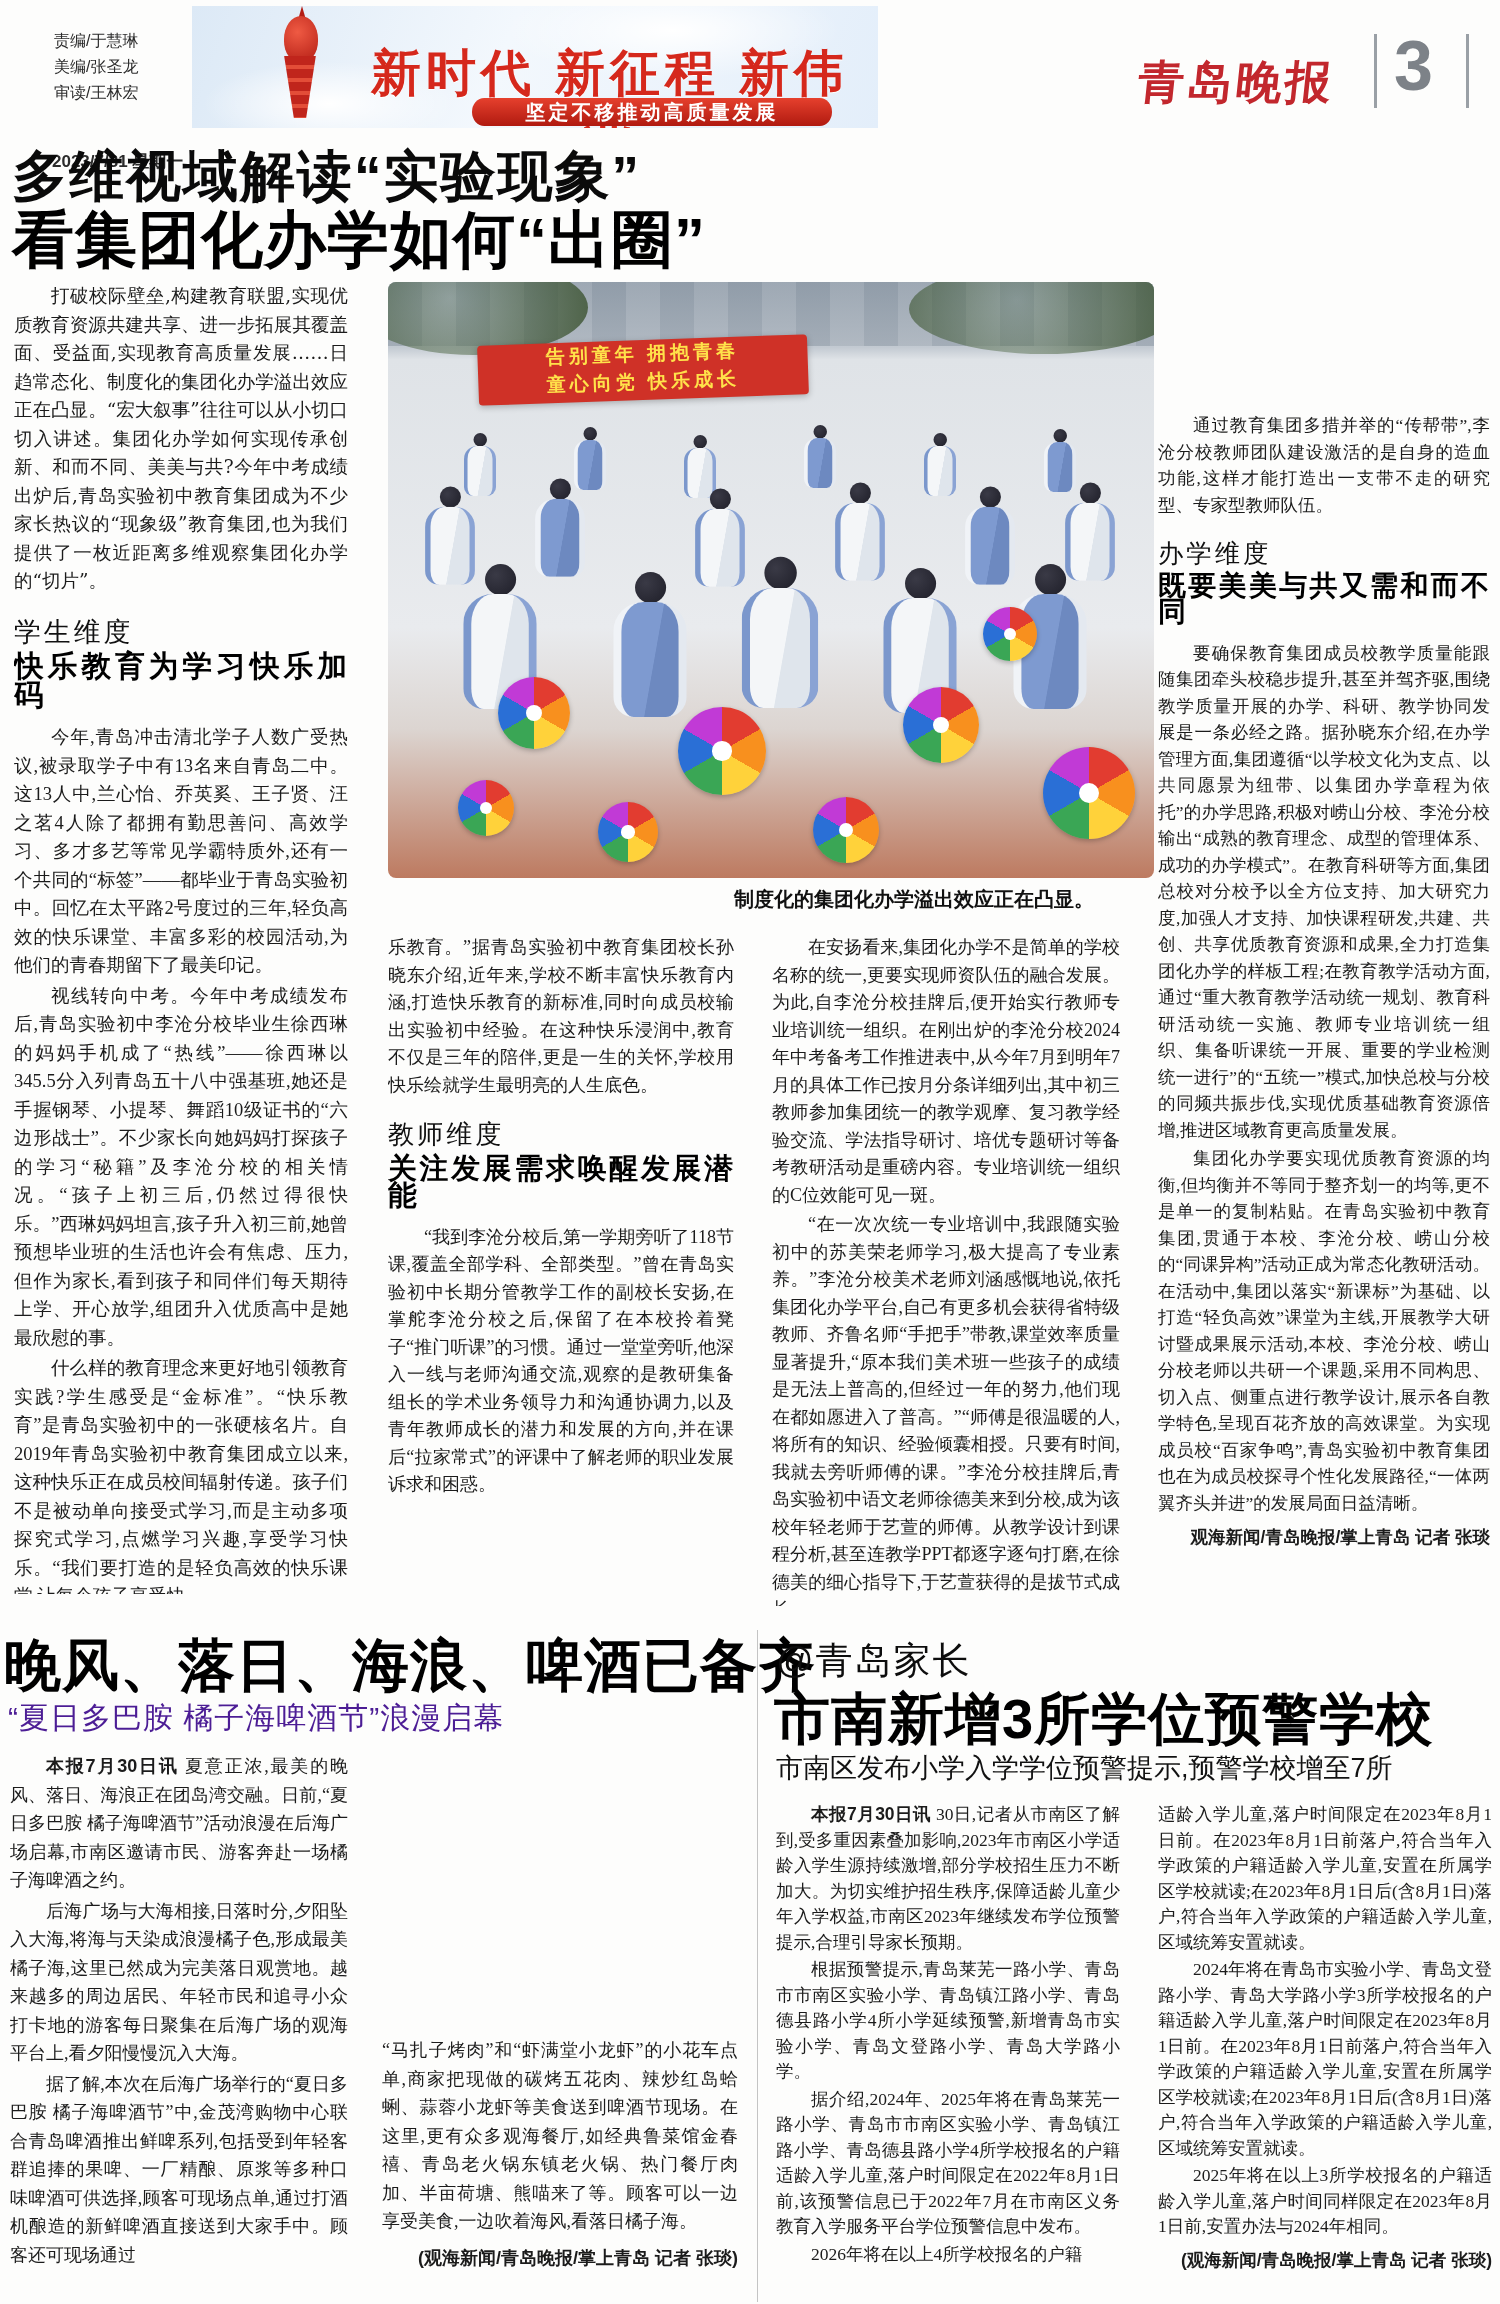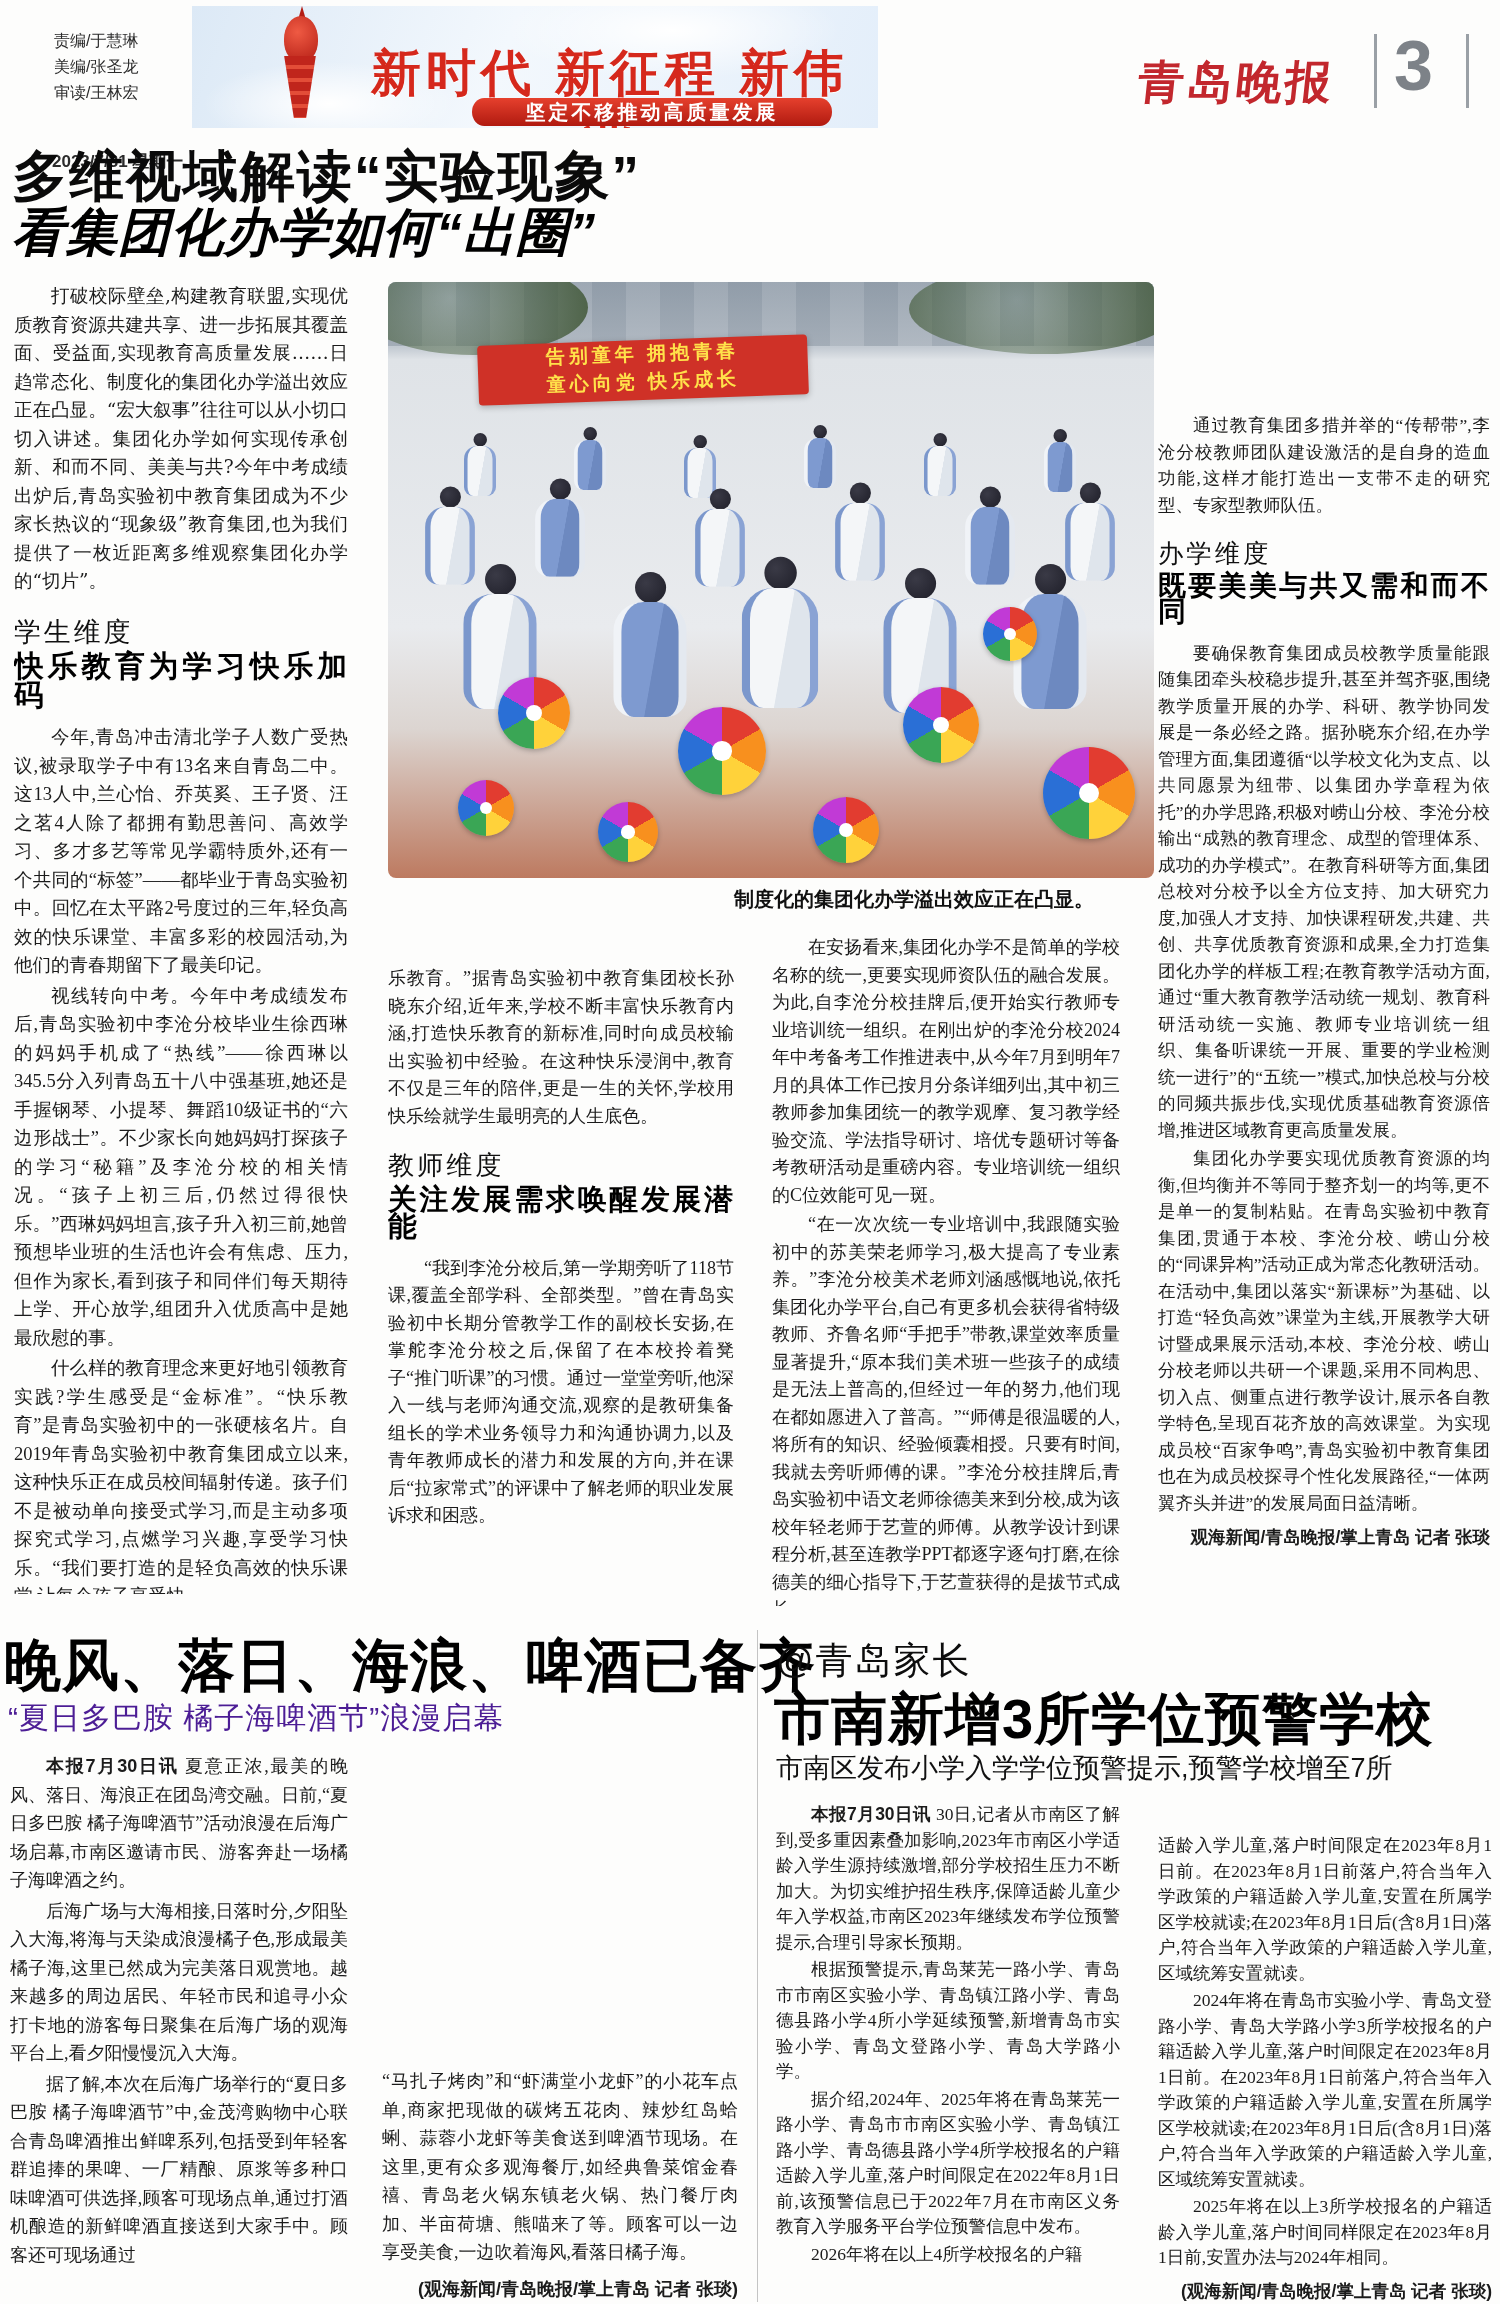--- a/index.html
+++ b/index.html
@@ -39,27 +39,27 @@
                      55px 78px 0 2px #df5c48, 30px 86px 0 #e8897e;}
   .paper-name{left:1138px;top:52px;font-size:46px;font-weight:900;color:#c2272d;
           letter-spacing:3px;transform:skewX(-6deg);font-family:"Liberation Serif",serif;}
   .vbar{width:3px;height:74px;background:#9aa0a6;top:34px;}
   .pageno{left:1394px;top:26px;font-size:70px;font-weight:700;color:#7d8288;
           font-family:"Liberation Sans",sans-serif;}
 
   
   .main-kicker{left:12px;top:140px;font-size:55px;font-weight:700;letter-spacing:2px;color:#0a0a0a;
           font-family:Liberation Sans, sans-serif;}
-  .main-headline{left:12px;top:198px;font-size:52px;font-weight:900;letter-spacing:1px;color:#000;
-          font-family:"Liberation Sans",sans-serif;font-style:italic;}
+  .main-headline{left:12px;top:198px;font-size:62px;font-weight:900;letter-spacing:1px;color:#000;
+          font-family:"Liberation Sans",sans-serif;}
 
   
   .col{overflow:hidden;text-align:justify;}
   .para{margin:0 0 2px 0;text-indent:2em;}
-  .para.cont{text-indent:0;margin-top:31px;}
+  .para.cont{text-indent:0;}
   .para b{font-family:"Liberation Sans",sans-serif;}
   .lead-font{font-family:"DejaVu Serif",serif;}
   .sec-label{font-size:1.45em;letter-spacing:3px;margin:22px 0 6px 0;color:#111;text-indent:0;}
   .sec-title{font-size:1.6em;font-weight:700;margin:0 0 14px 0;letter-spacing:1px;color:#000;
           font-family:"Liberation Sans",sans-serif;text-indent:0;}
   .sign{margin:8px 0 0 0;text-align:right;font-weight:700;
           font-family:"Liberation Sans",sans-serif;}
   #mcol1{left:14px;top:282px;width:334px;height:1312px;font-size:18.5px;line-height:28.5px;}
   #mcol2{left:388px;top:934px;width:346px;height:672px;font-size:18px;line-height:27.5px;}
   #mcol3{left:772px;top:934px;width:348px;height:672px;font-size:18px;line-height:27.5px;}

